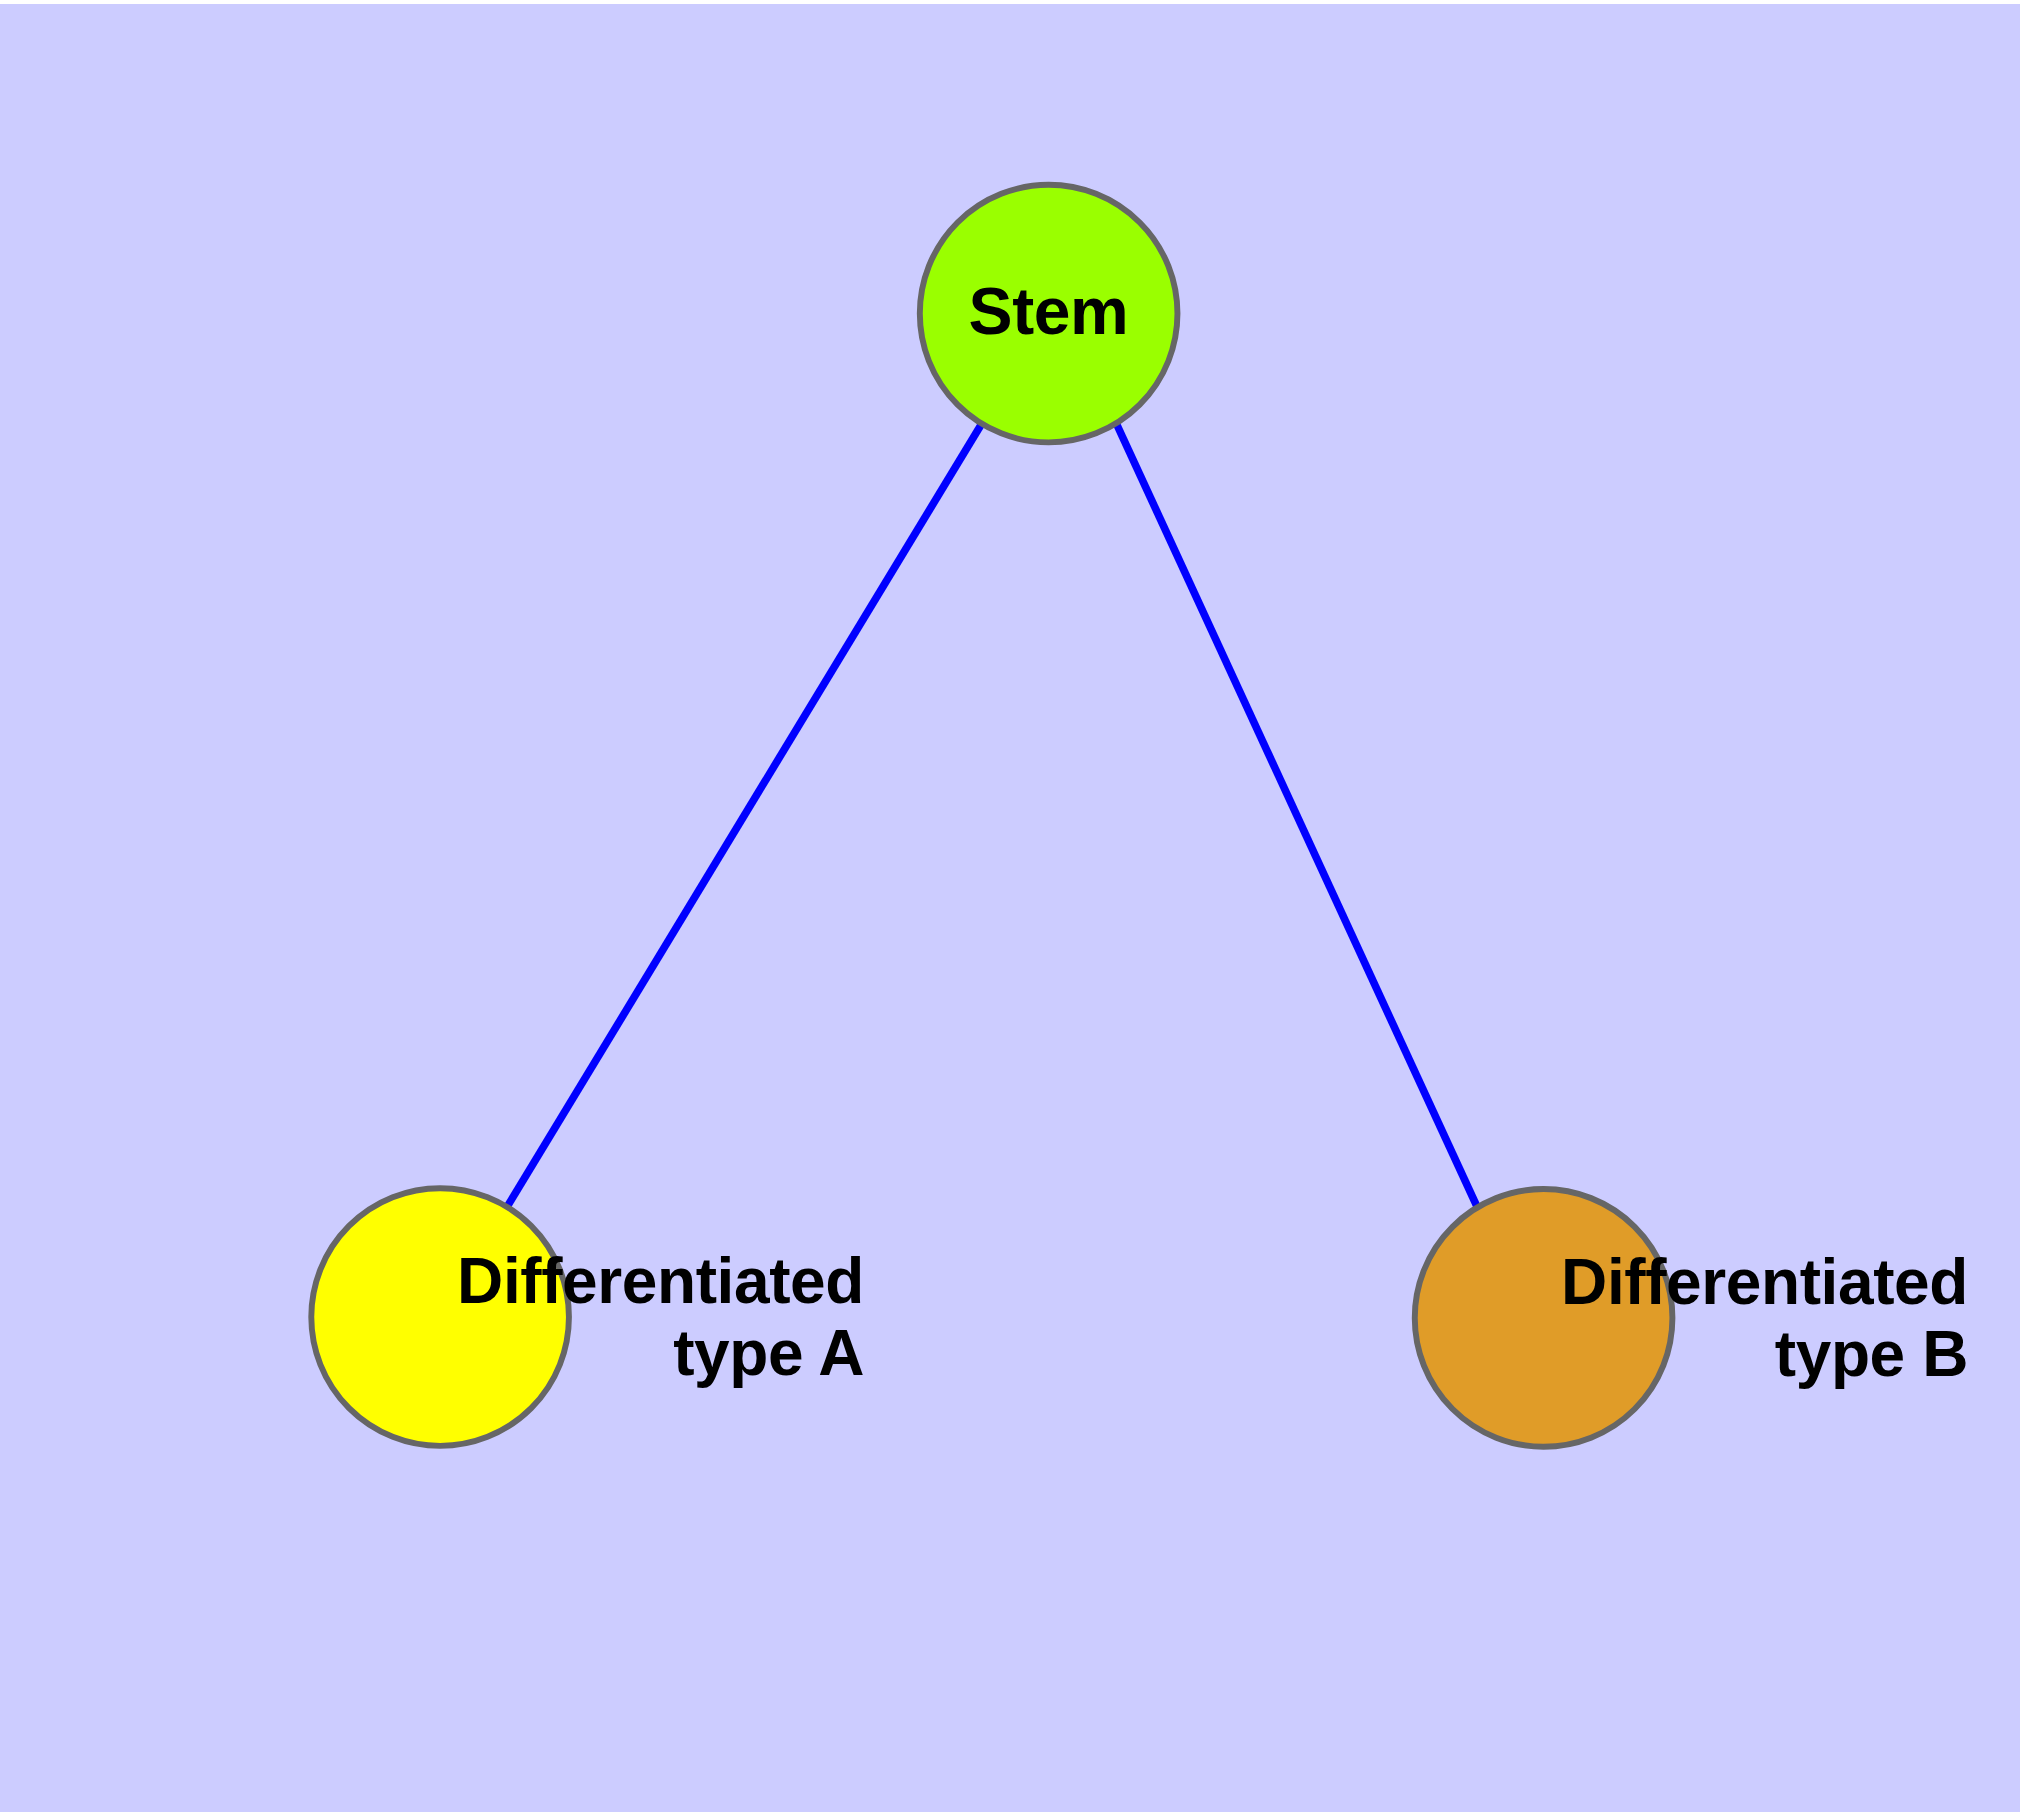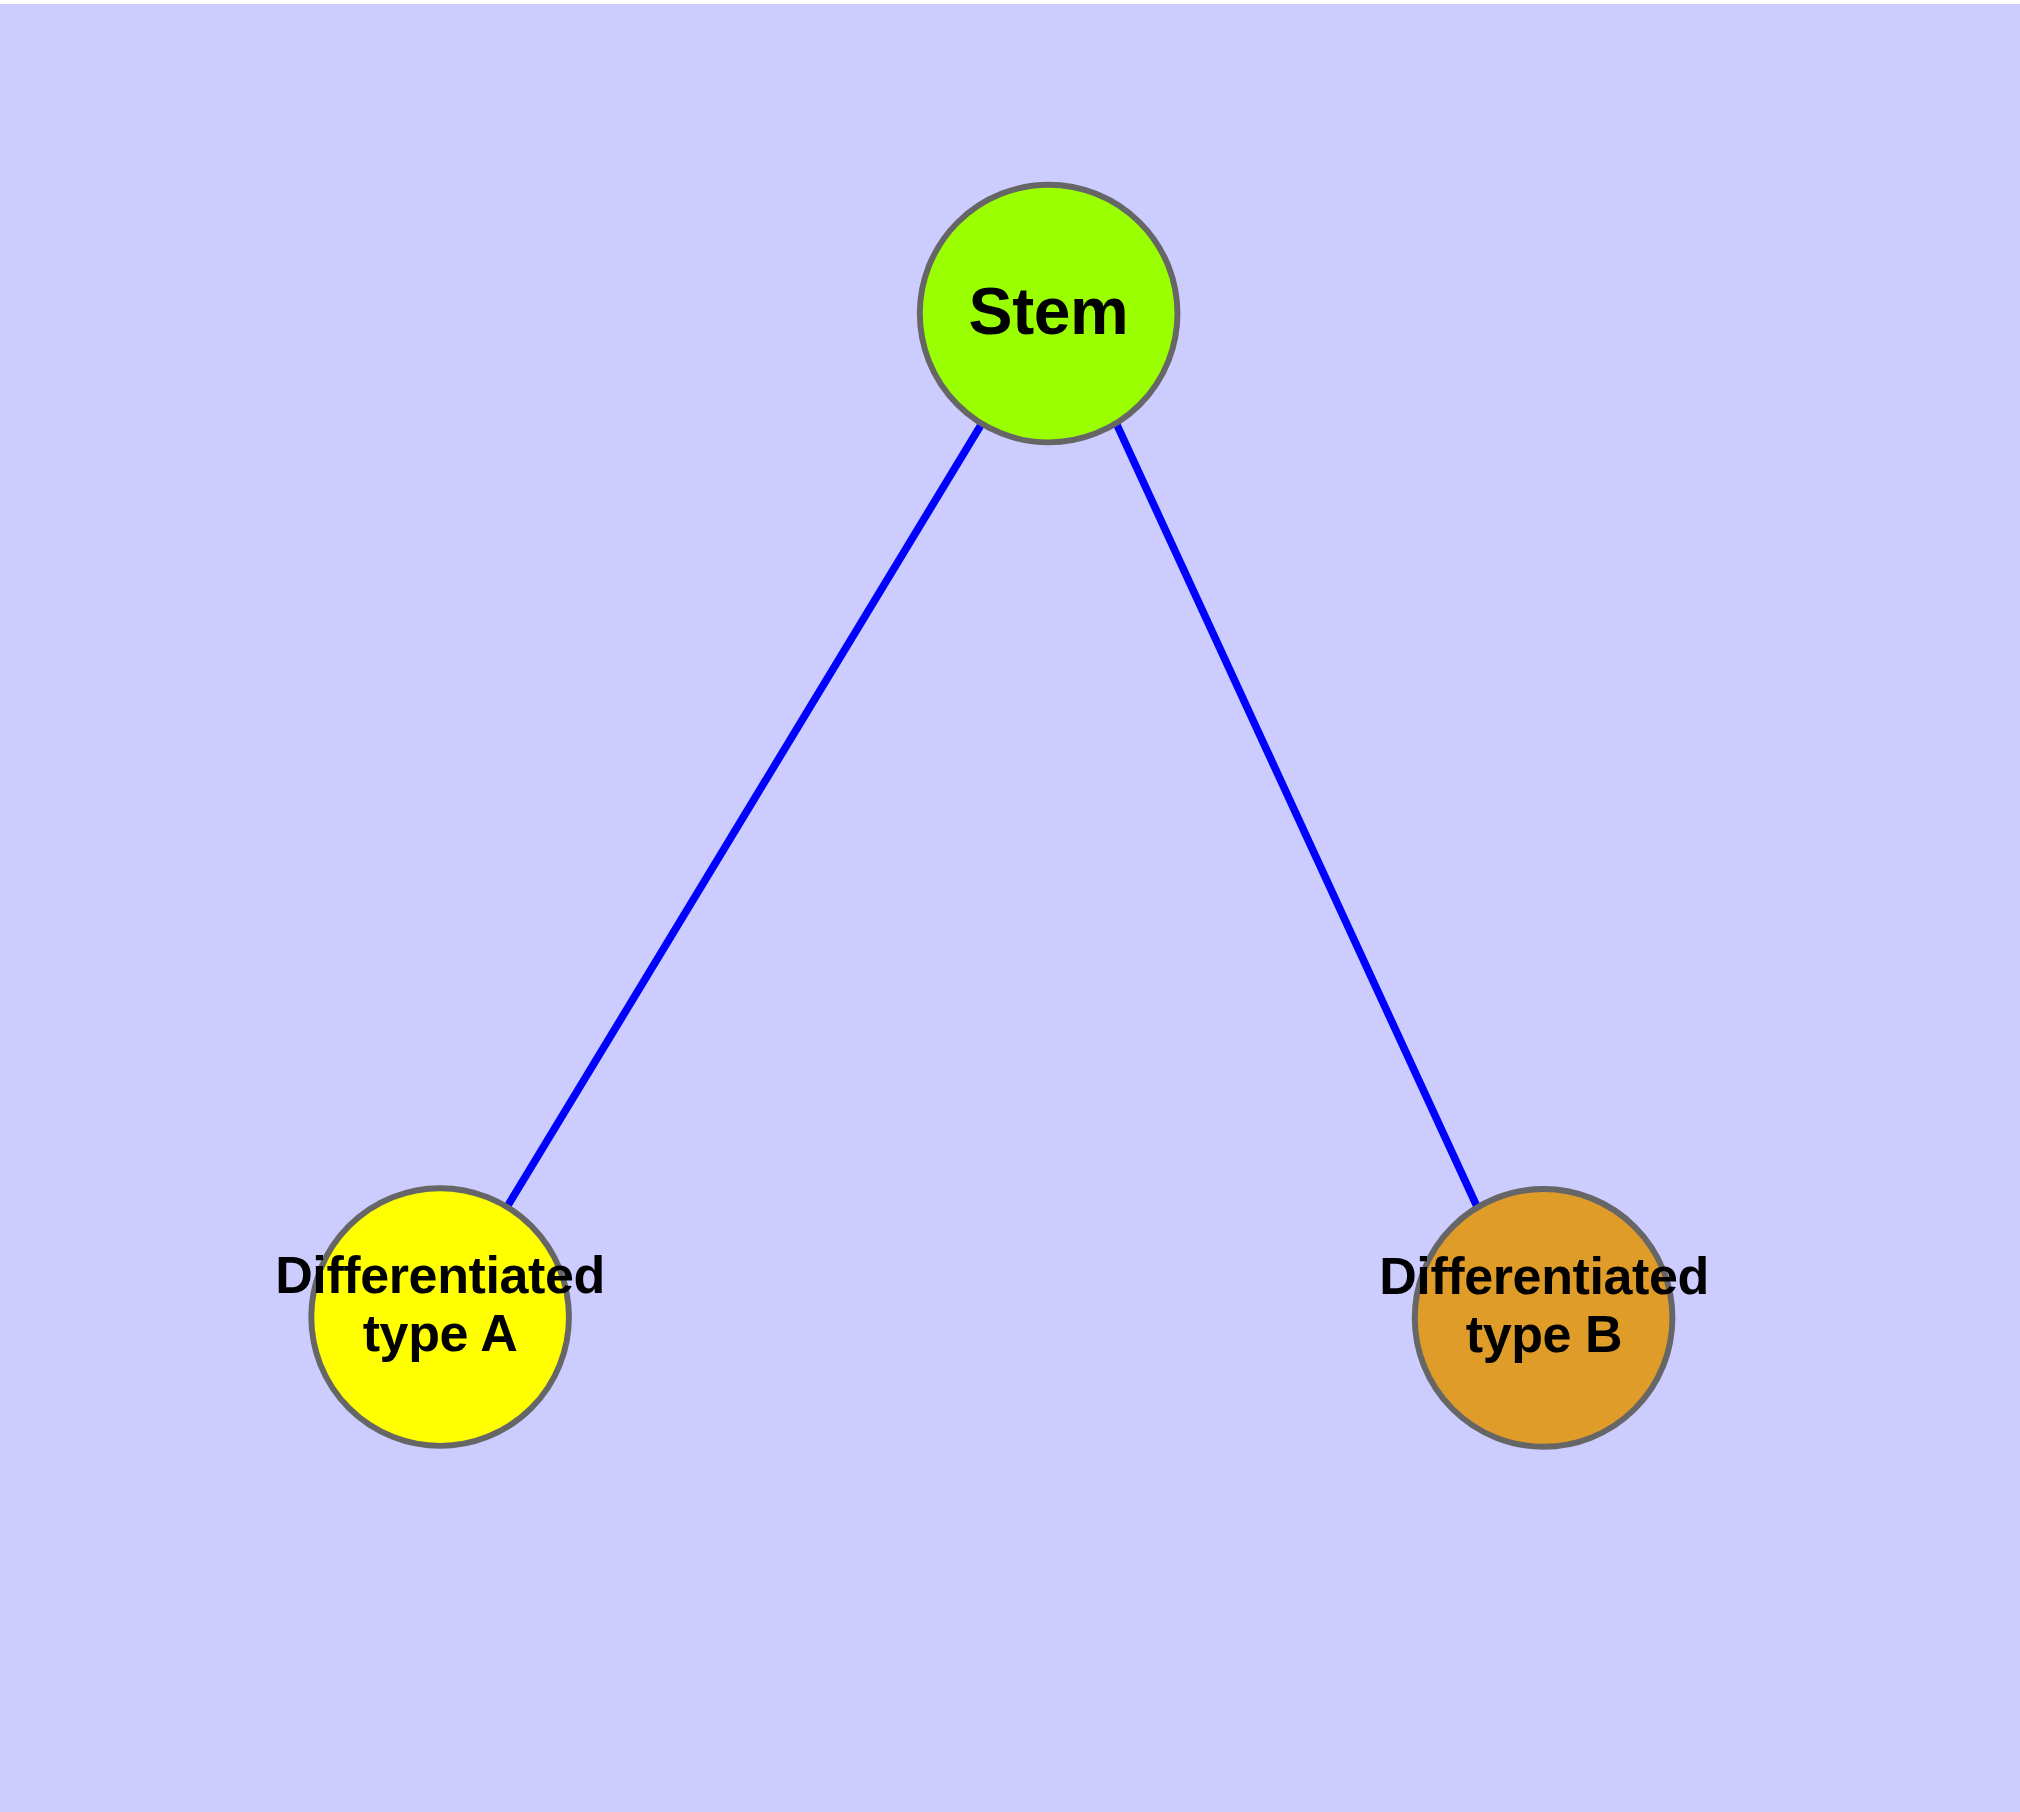--- a/index.html
+++ b/index.html
@@ -38,21 +38,22 @@
     text-align: center;
     line-height: 1.12;
     white-space: pre;
     pointer-events: none;
     letter-spacing: -0.4px;
   }
   .node-label.single {
     font-size: 66px;
   }
   .node-label.multi {
-    font-size: 52px;
+    font-size: 64px;
+    text-align: right;
   }
 </style>
 </head>
 <body>
 
 <div id="canvas">
   <div id="plot-area"></div>
 
   <svg id="graph-svg" viewBox="0 0 2384 2138" xmlns="http://www.w3.org/2000/svg">
     <g>

